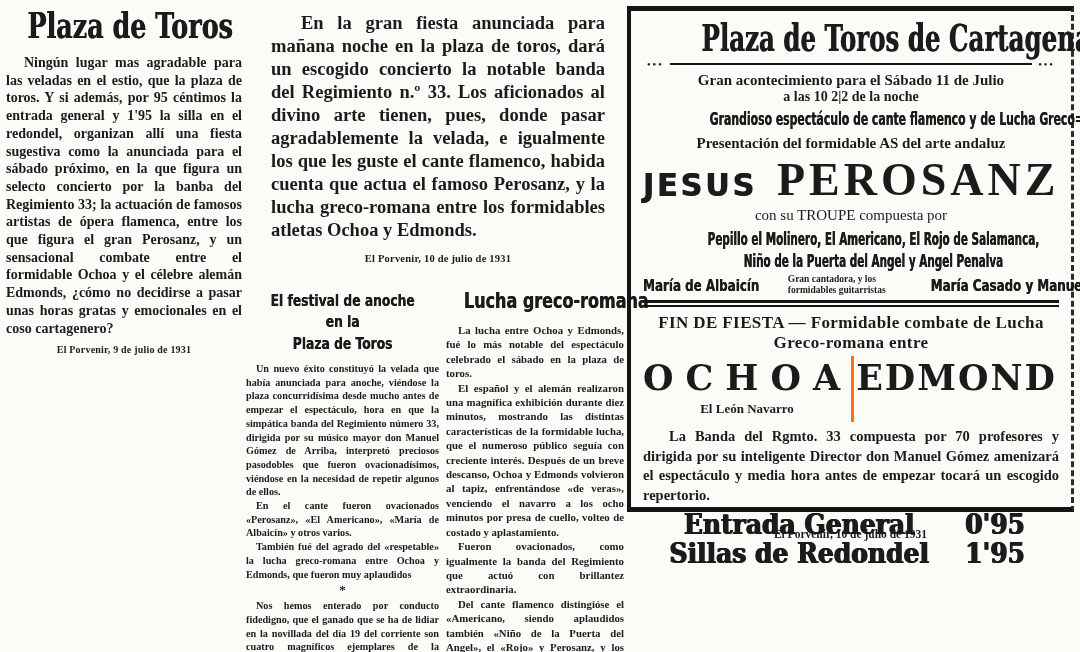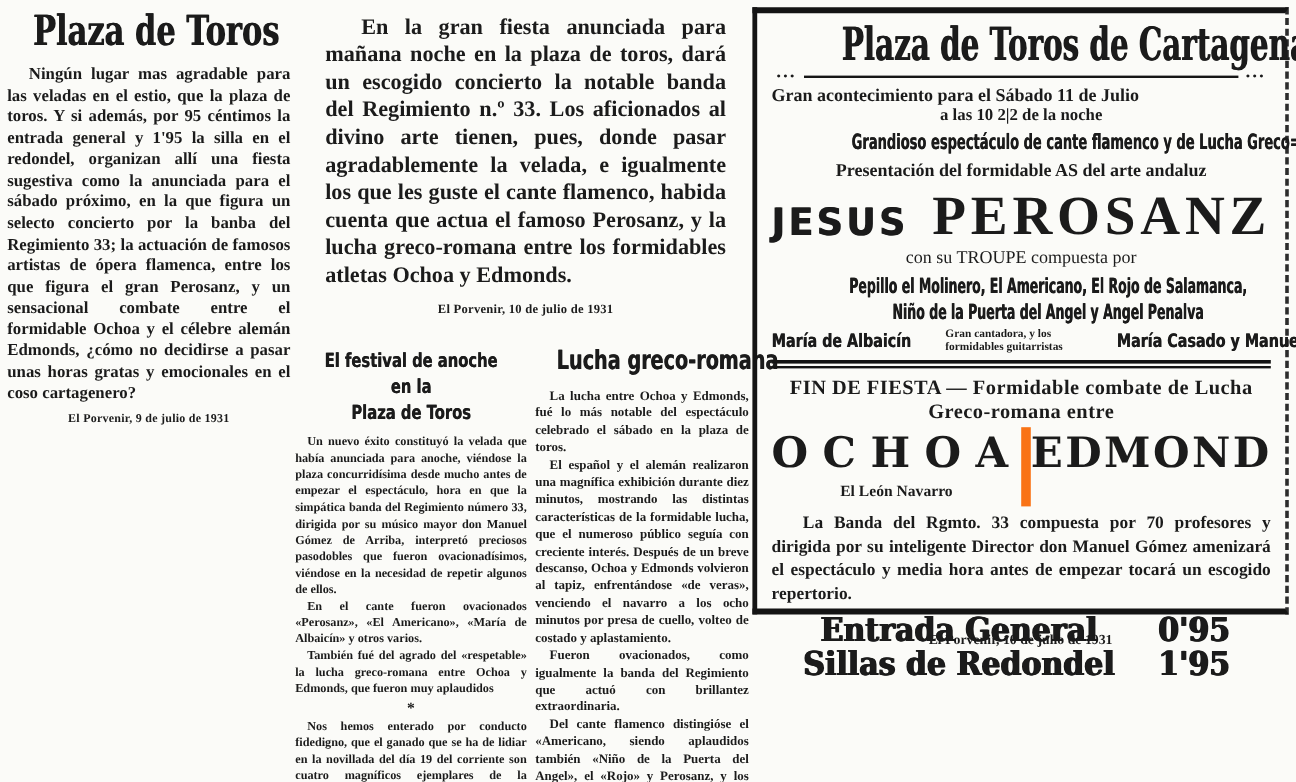--- a/index.html
+++ b/index.html
@@ -65,21 +65,21 @@
   }
   .poster-title {
     font-family:"DejaVu Serif", serif; font-weight:bold; font-size:34px;
     text-align:center; white-space:nowrap;
     transform:scale(.72,1.12); transform-origin:center;
     text-shadow:.8px 0 currentColor;
   }
   .ornament { display:flex; align-items:center; gap:6px; margin:3px 4px 5px; }
   .ornament .dots { font-size:6px; letter-spacing:2px; line-height:6px; }
   .ornament .line { flex:1; border-top:2.5px solid #161616; }
-  .event1 { font-size:15px; font-weight:bold; }
+  .event1 { font-size:15px; font-weight:bold; text-align:center; }
   .event2 { font-size:14px; font-weight:bold; text-align:center; }
   .show-line {
     font-family:"DejaVu Sans", sans-serif; font-weight:bold; font-size:16px;
     text-align:center; white-space:nowrap; margin-top:4px;
     transform:scale(.68,1.1); transform-origin:center;
     text-shadow:.4px 0 currentColor;
   }
   .presentacion { font-size:15px; font-weight:bold; text-align:center; margin-top:7px; }
   .star { display:flex; justify-content:center; align-items:baseline; gap:20px; margin-top:1px; }
   .star .first { font-family:"DejaVu Sans", sans-serif; font-weight:bold; font-size:30px;
@@ -99,21 +99,21 @@
                       white-space:nowrap; transform:scale(.85,1.1); transform-origin:left center;
                       text-shadow:.4px 0 currentColor; }
   .maria-row .note { font-size:9.5px; font-weight:bold; line-height:10.5px; white-space:nowrap; }
   .maria-row .guit { flex:1; text-align:right; font-family:"DejaVu Sans", sans-serif; font-weight:bold;
                      font-size:14px; white-space:nowrap; transform:scale(.85,1.1);
                      transform-origin:right center; text-shadow:.4px 0 currentColor; }
   .double-rule { height:7px; border-top:3px solid #141414; border-bottom:2px solid #141414; margin-top:5px; }
   .fin-line { font-size:17px; font-weight:bold; text-align:center; letter-spacing:.4px; margin-top:6px; }
   .fighters { display:flex; margin-top:3px; }
   .fighter { width:50%; text-align:center; padding:2px 0 5px; }
-  .fighter.right { border-left:8px solid #f97316; }
+  .fighter.right { border-left:3px solid #f97316; }
   .fighter .name { font-family:"DejaVu Serif", serif; font-weight:bold; font-size:35px; line-height:40px; }
   .fighter.leftf .name { letter-spacing:12px; }
   .fighter.right .name { letter-spacing:2px; }
   .fighter .sub { font-size:13px; font-weight:bold; margin-top:3px; }
   .band-para { font-size:14.5px; line-height:19.5px; font-weight:bold; text-align:justify;
                text-indent:26px; margin-top:5px; }
   .prices { margin-top:5px; }
   .price-row { display:flex; justify-content:center; align-items:baseline; gap:26px;
                font-family:"DejaVu Serif", serif; font-weight:bold; font-size:25px; line-height:29px; }
   .price-row .lab { min-width:280px; text-align:center; text-shadow:.9px 0 currentColor, -.4px 0 currentColor;

